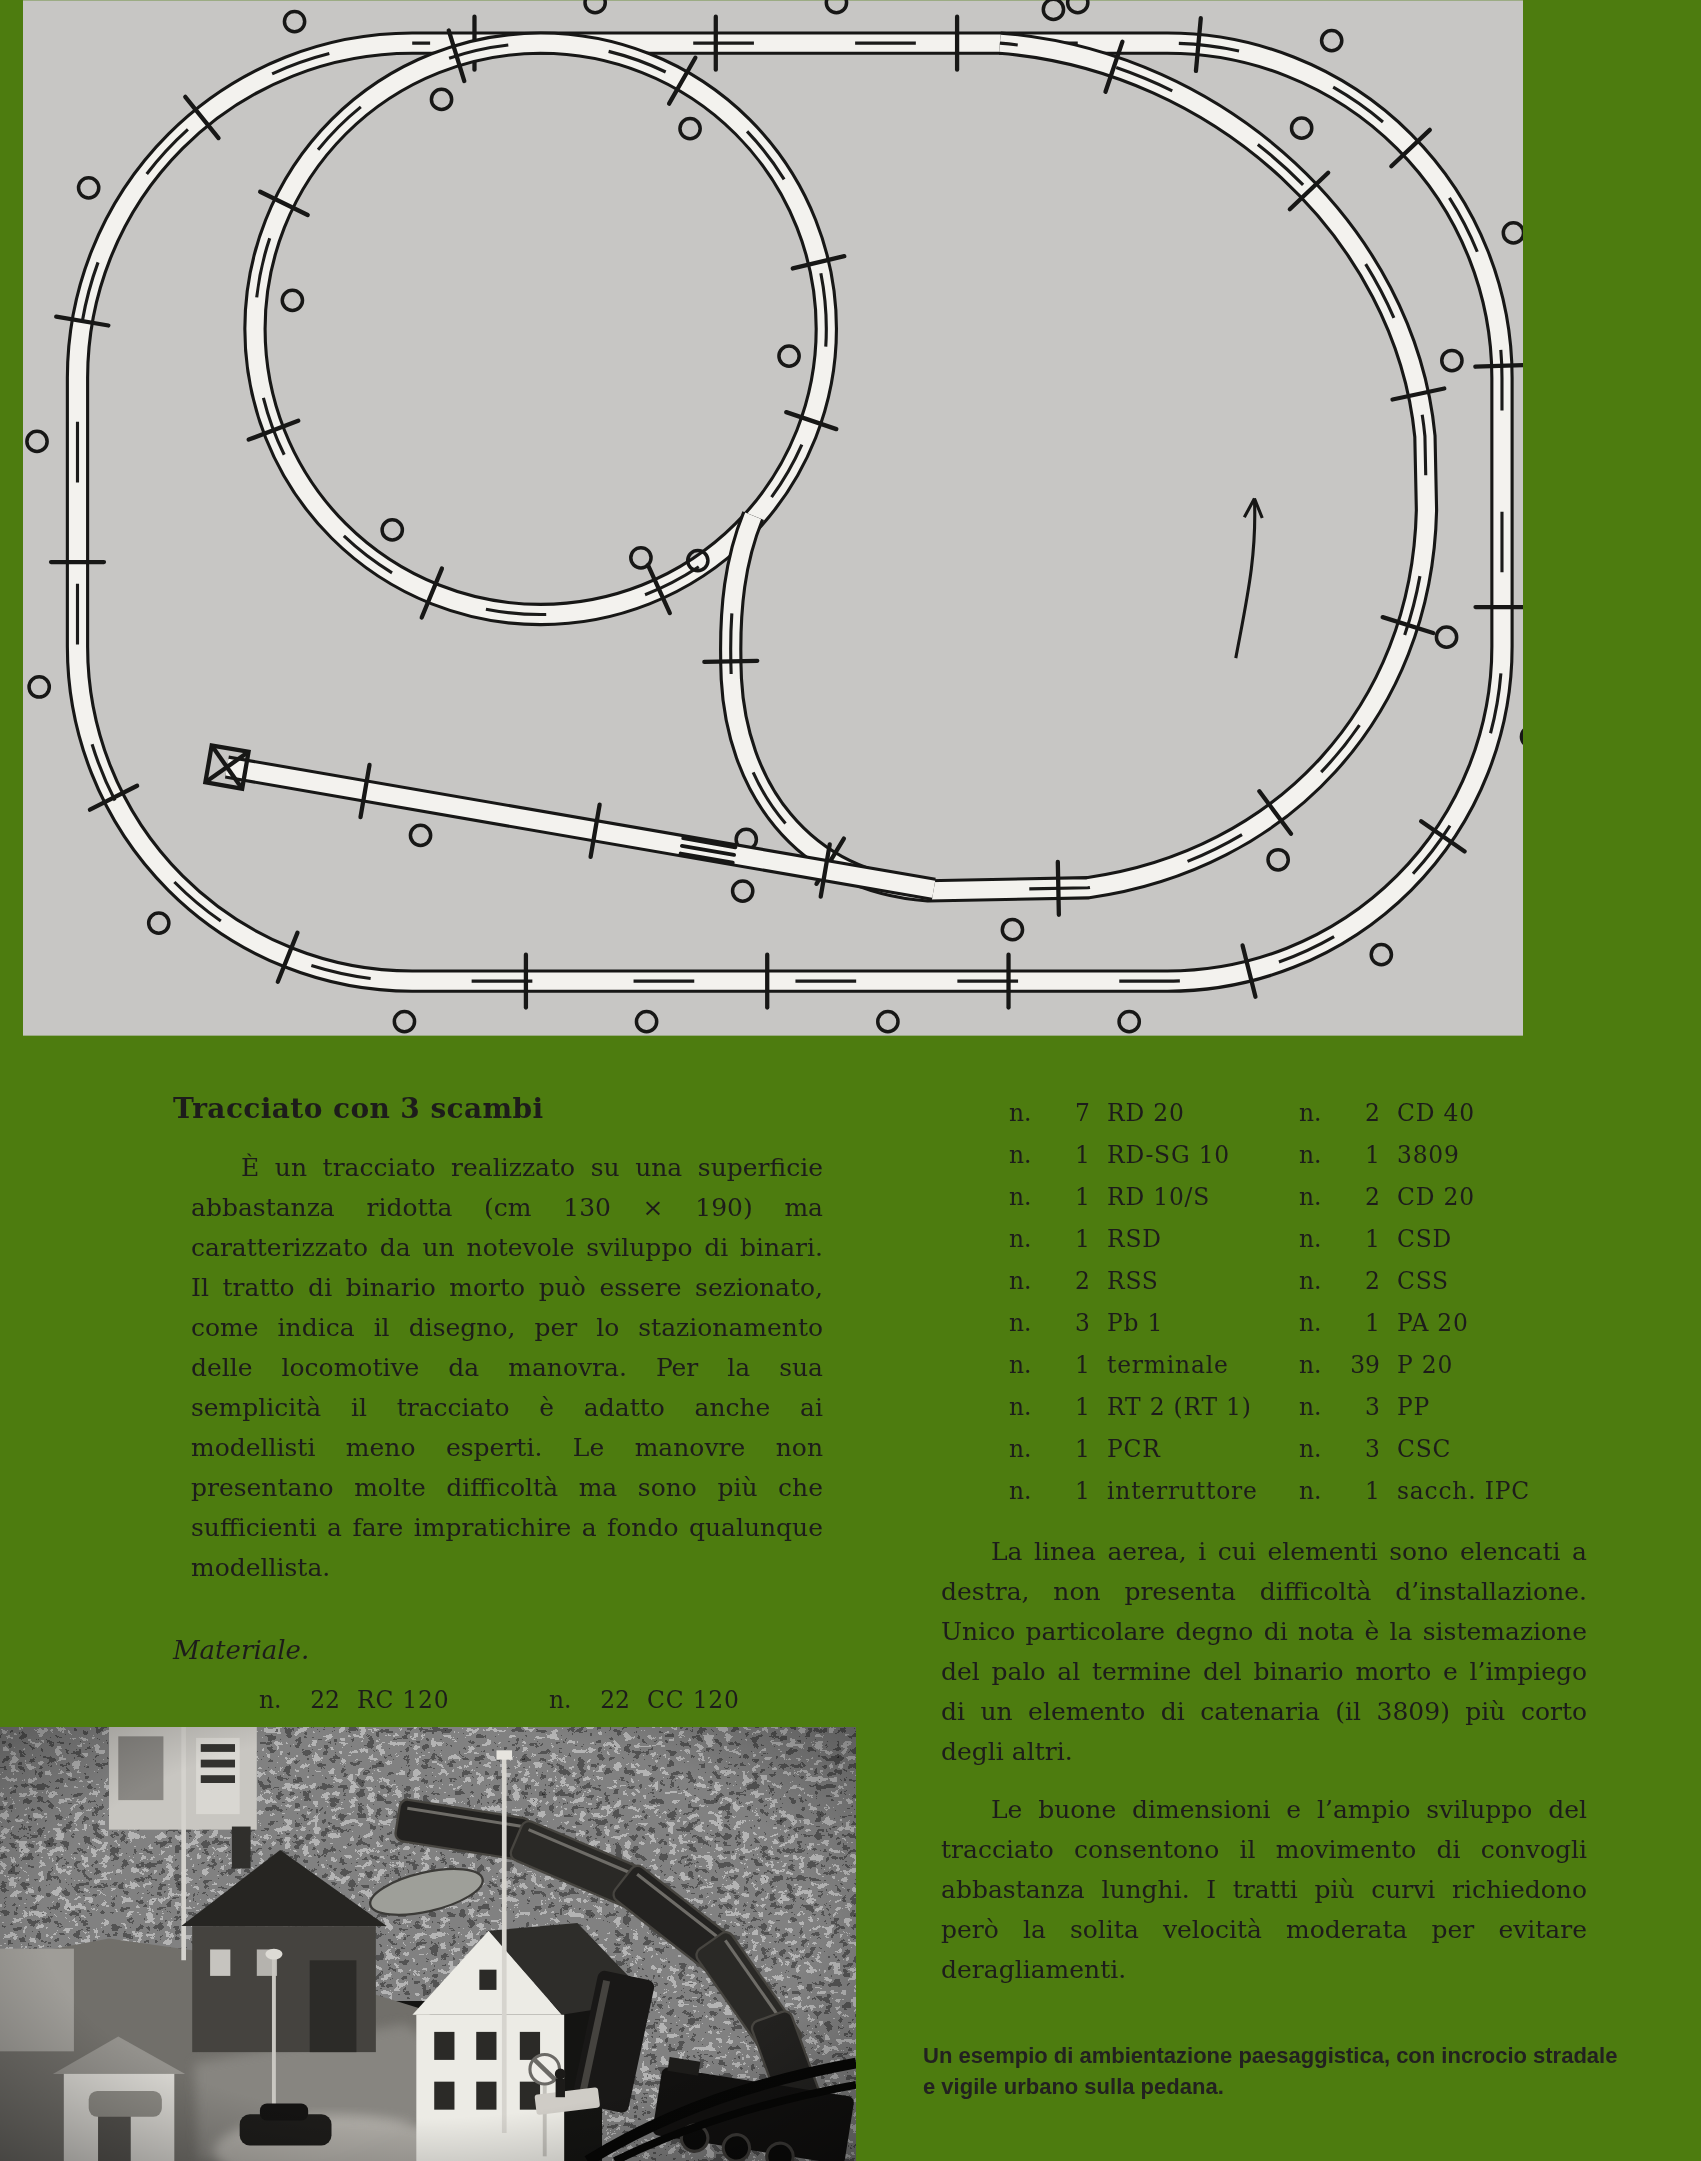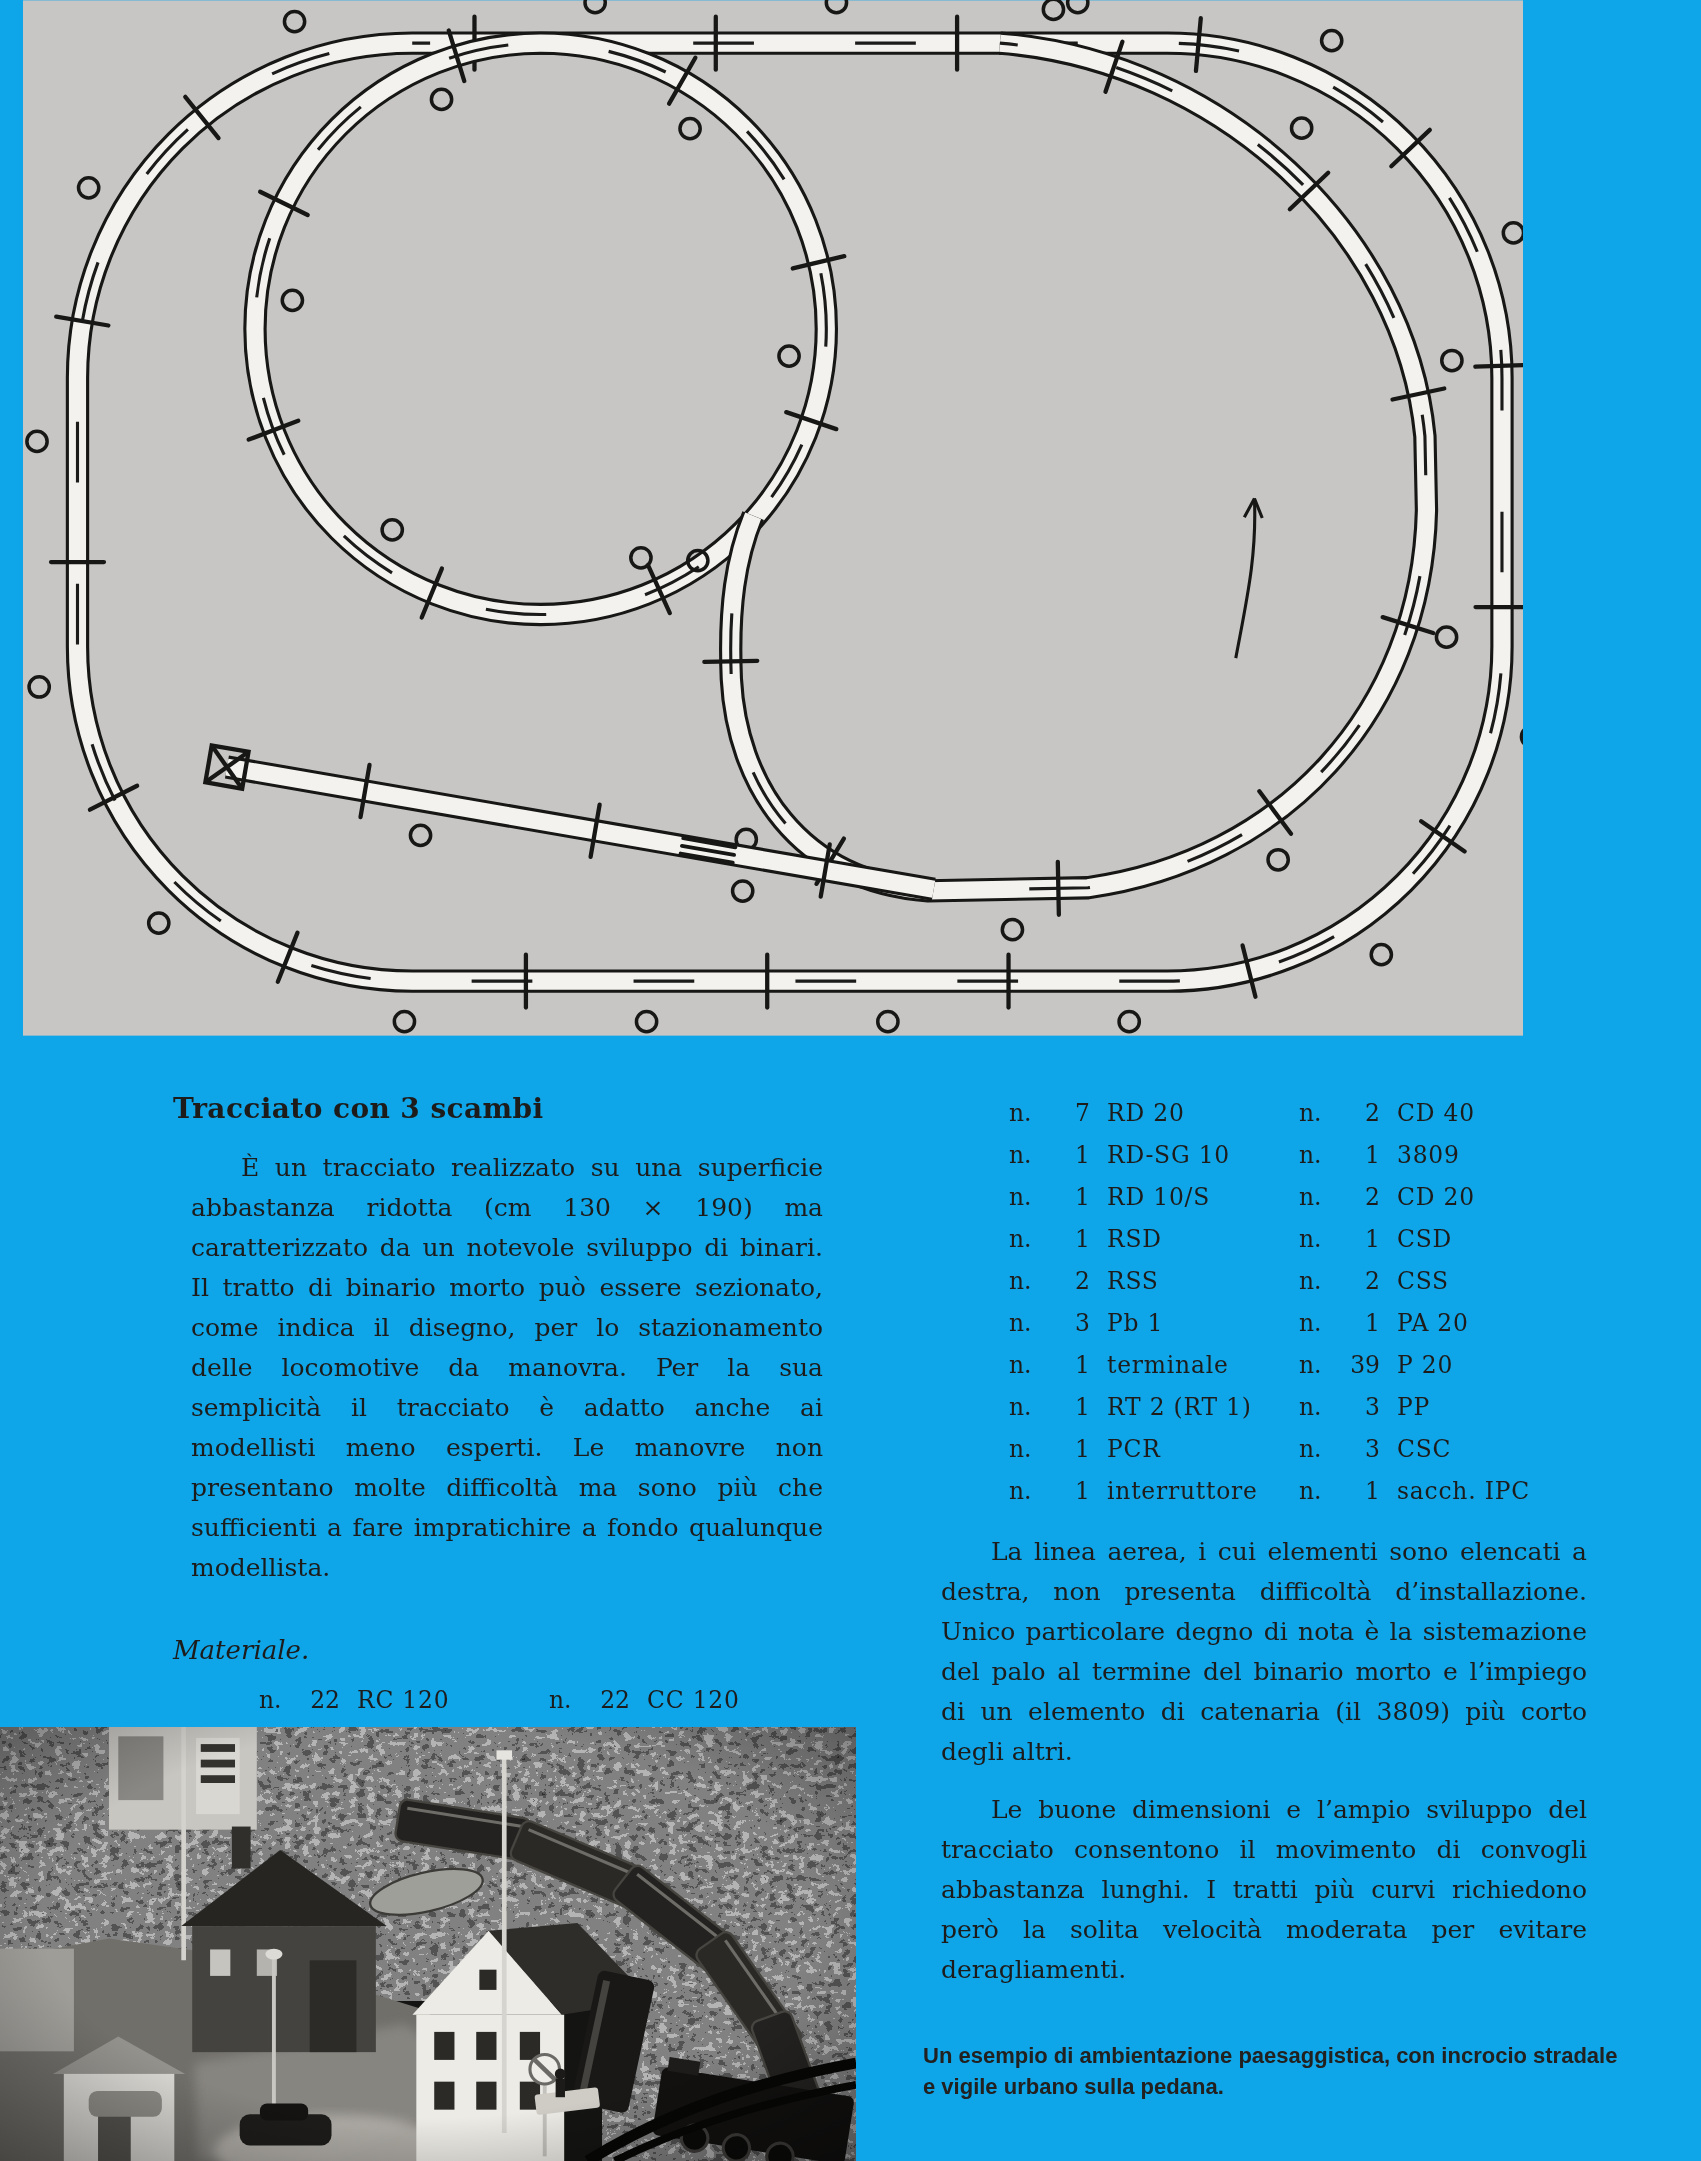--- a/index.html
+++ b/index.html
@@ -1,16 +1,16 @@
 <!DOCTYPE html>
 <html style="font-size:12.5px"><head>
 <meta charset="utf-8">
 <style>
   html,body{margin:0;padding:0;background:#e9e8e5;}
-  .page{position:relative;width:1701px;height:2161px;background:#0ea5e9;overflow:hidden;
+  .page{position:relative;width:1701px;height:2161px;background:#4d7c0f;overflow:hidden;
         font-family:"DejaVu Serif","Liberation Serif",serif;color:#1d1c1b;}
   
   .diagram{position:absolute;left:23.4px;top:0;width:1500px;height:1036px;}
   .diagram svg{display:block;width:100%;height:100%;}
   .trk{fill:none;stroke:none;}
   .t-casing{fill:none;stroke:#171716;stroke-width:30px;}
   .t-fill{fill:none;stroke:#f3f2ee;stroke-width:22px;}
   .t-dash{fill:none;stroke:#1b1b1a;stroke-width:4px;stroke-dasharray:78 130;stroke-dashoffset:55;}
   .tick{stroke:#171716;stroke-width:5.5px;stroke-linecap:round;}
   .pole{fill:none;stroke:#171716;stroke-width:4.5px;}

